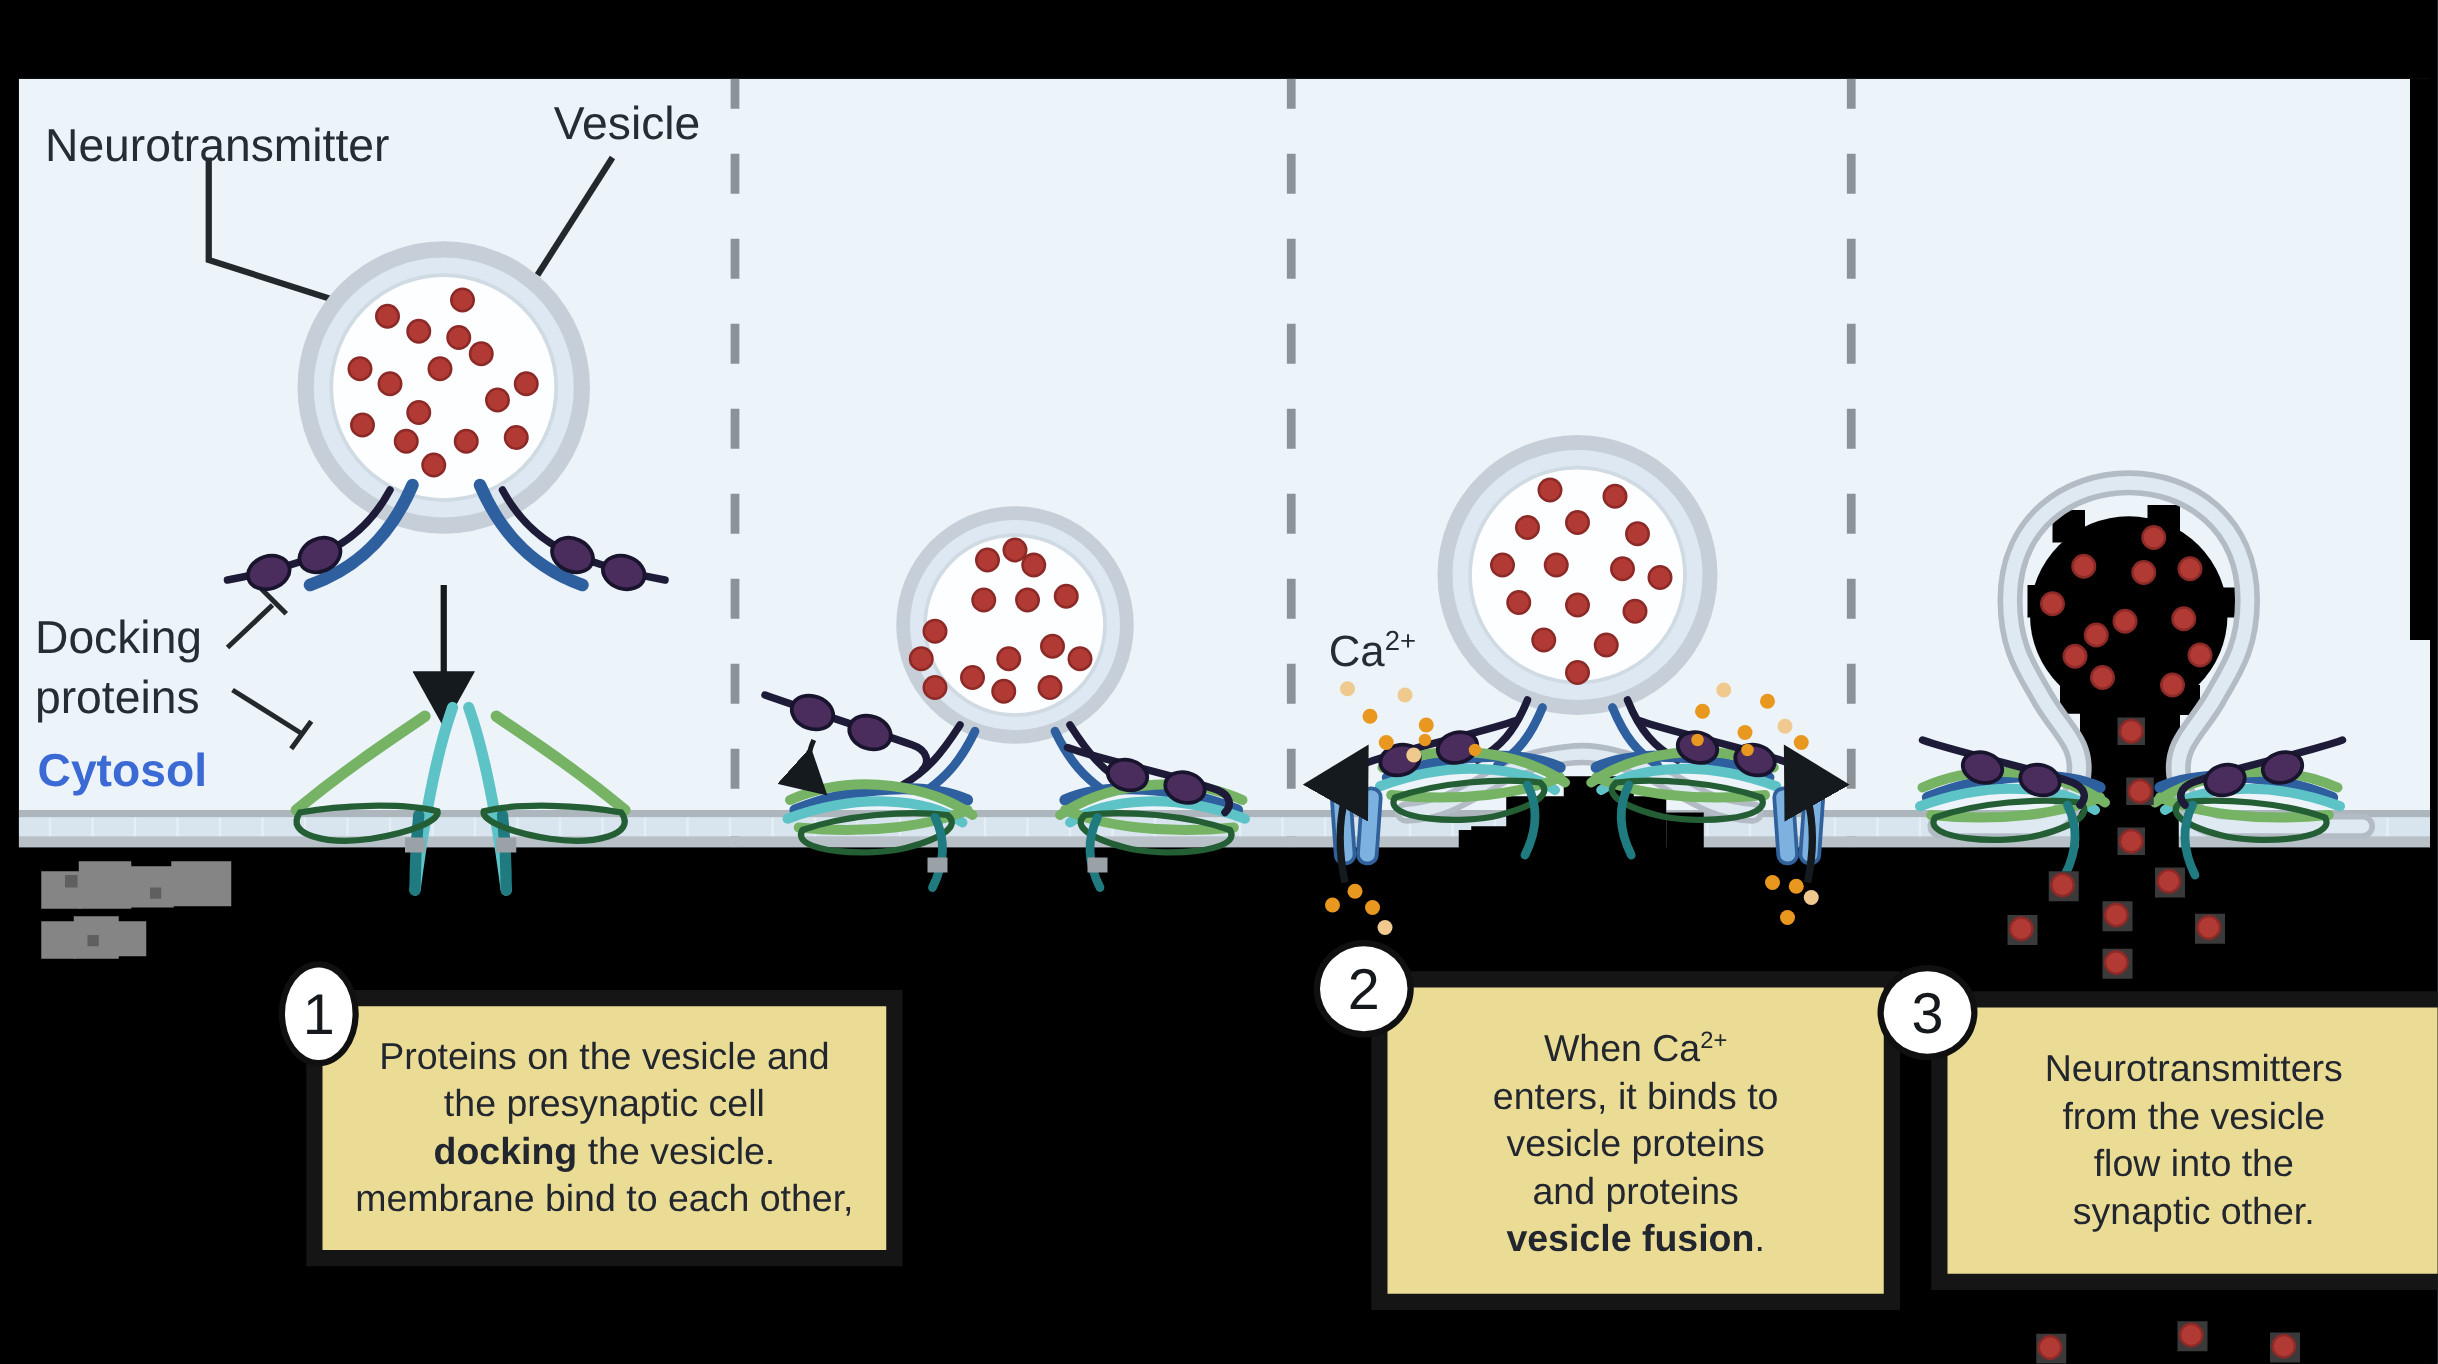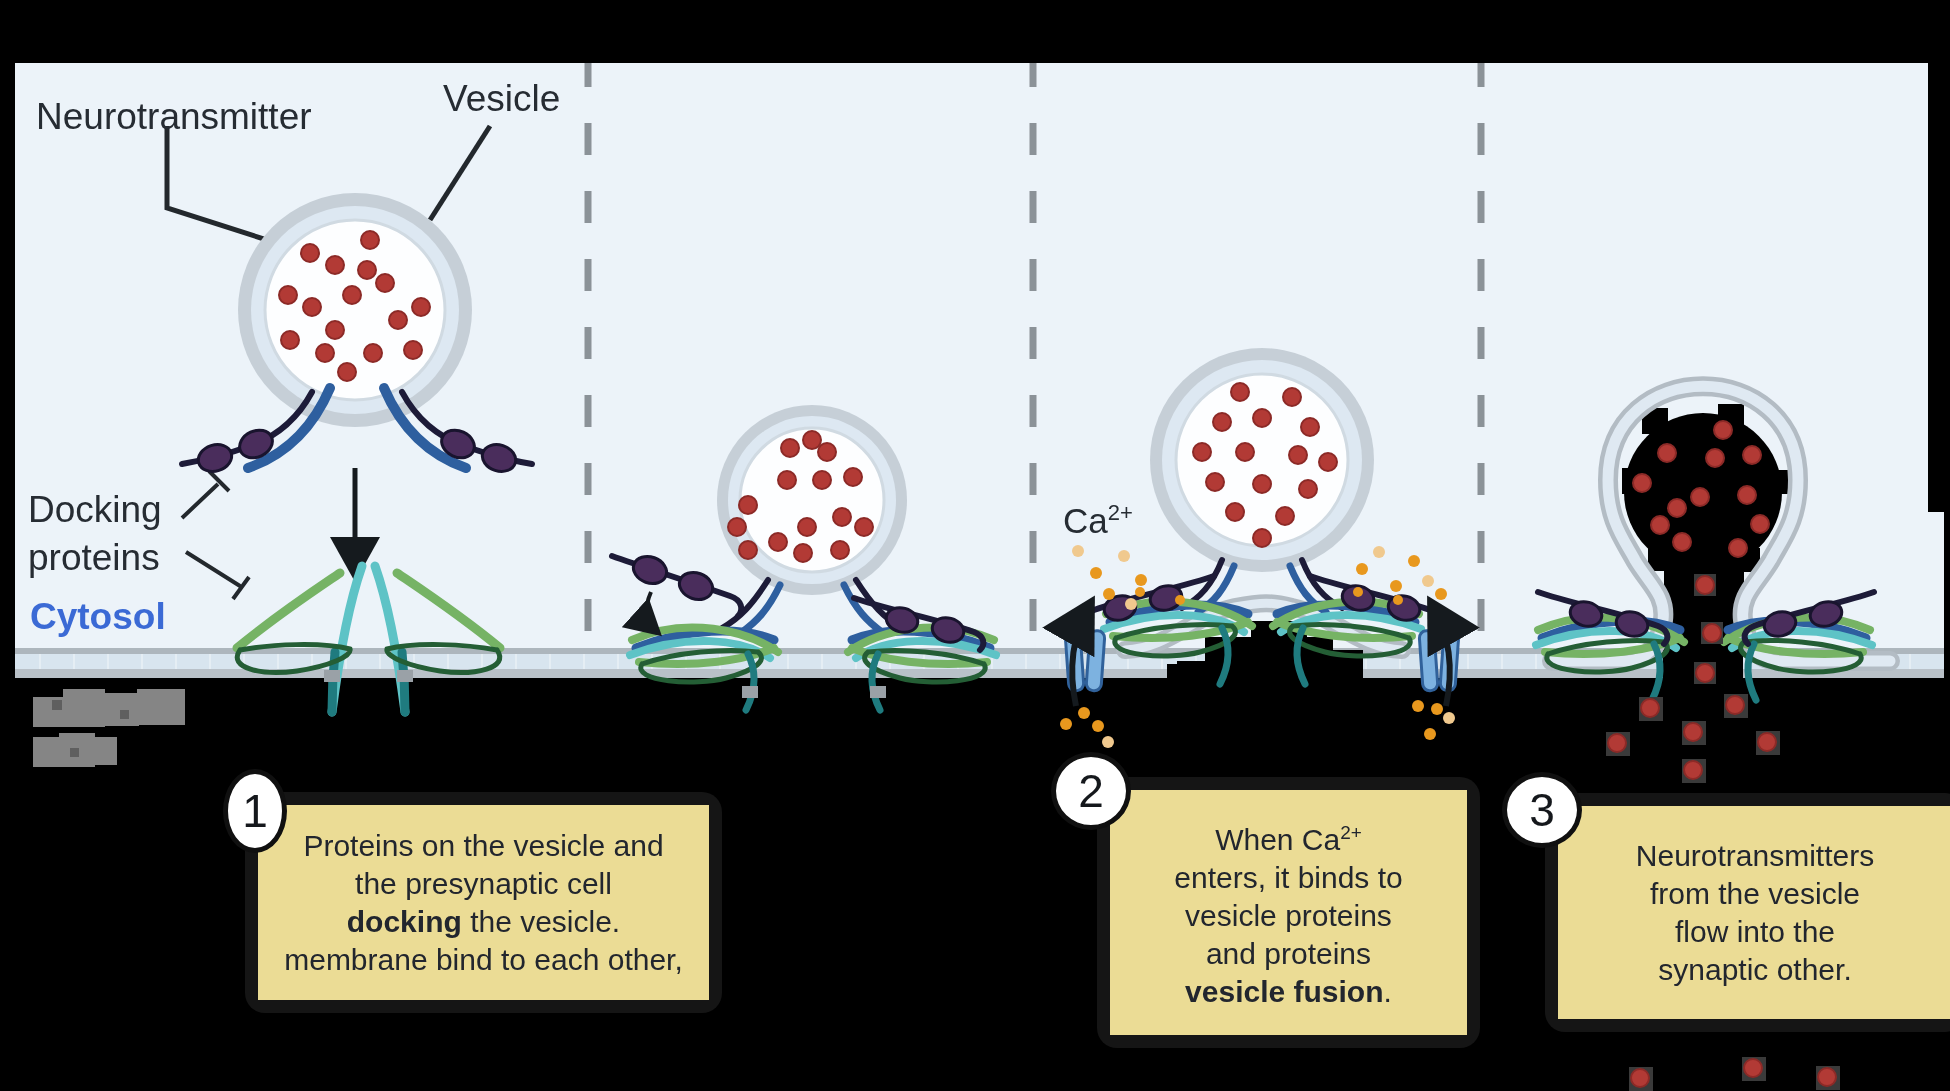--- a/index.html
+++ b/index.html
@@ -3,21 +3,21 @@
 <meta charset="utf-8">
 <style>
   html,body{margin:0;padding:0;background:#000;}
   body{width:1950px;height:1091px;overflow:hidden;font-family:"Liberation Sans",sans-serif;}
   .stage{position:relative;width:1950px;height:1091px;background:#000;}
   .stage>svg{position:absolute;left:0;top:0;}
   .lbl{position:absolute;color:#262c33;font-size:37px;white-space:nowrap;}
   .lbl sup{font-size:22px;}
   .lbl.blue{color:#3b6ad5;}
   .two-line{line-height:48px;}
-  .step-box{position:absolute;background:#151515;border-radius:20px;}
+  .step-box{position:absolute;background:#151515;}
   .step-inner{position:absolute;inset:13px;background:#ebdc95;display:flex;flex-direction:column;justify-content:center;align-items:center;text-align:center;font-size:30px;line-height:38px;color:#22262e;}
   .step-inner sup{font-size:19px;}
   .step-line{display:block;}
   .badge{position:absolute;box-sizing:border-box;background:#ffffff;border:5px solid #101010;border-radius:50%;display:flex;align-items:center;justify-content:center;font-size:46px;color:#15181c;}
 </style>
 </head>
 <body>
 
 <div class="stage">
 
@@ -414,21 +414,21 @@
       <span class="step-line">Proteins on the vesicle and</span>
       <span class="step-line">the presynaptic cell</span>
       <span class="step-line"><b>docking</b><span> the vesicle.</span></span>
       <span class="step-line">membrane bind to each other,</span>
     </div>
   </div>
   <div class="badge" style="left:223px;top:769px;width:64px;height:84px;">
       <span>1</span>
     </div>
 
-  <div class="step-box" style="left:1097px;top:777px;width:383px;height:271px;">
+  <div class="step-box" style="left:1097px;top:777px;width:383px;height:271px;padding-left:40px;">
     <div class="step-inner">
       <span class="step-line"><span>When Ca</span><sup>2+</sup></span>
       <span class="step-line">enters, it binds to</span>
       <span class="step-line">vesicle proteins</span>
       <span class="step-line">and proteins</span>
       <span class="step-line"><b>vesicle fusion</b><span>.</span></span>
     </div>
   </div>
   <div class="badge" style="left:1051px;top:752px;width:80px;height:78px;">
       <span>2</span>

